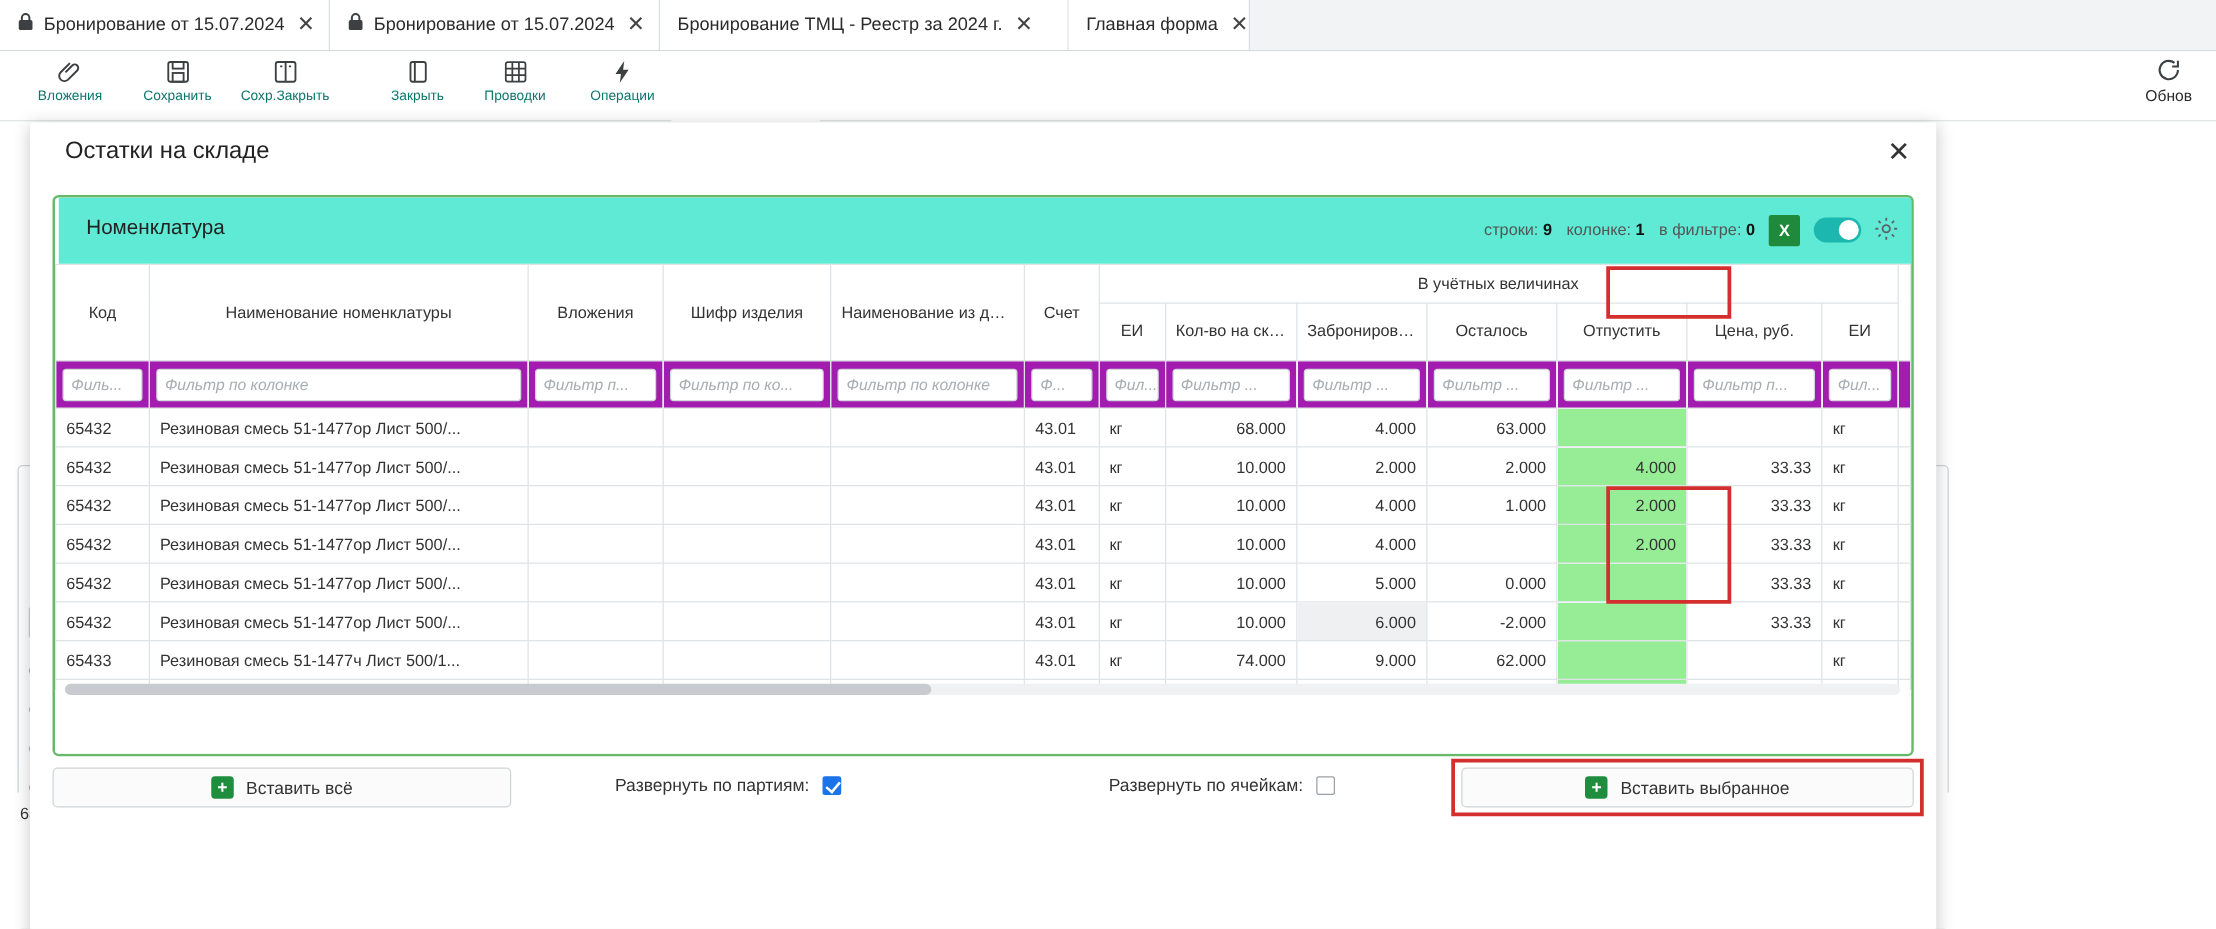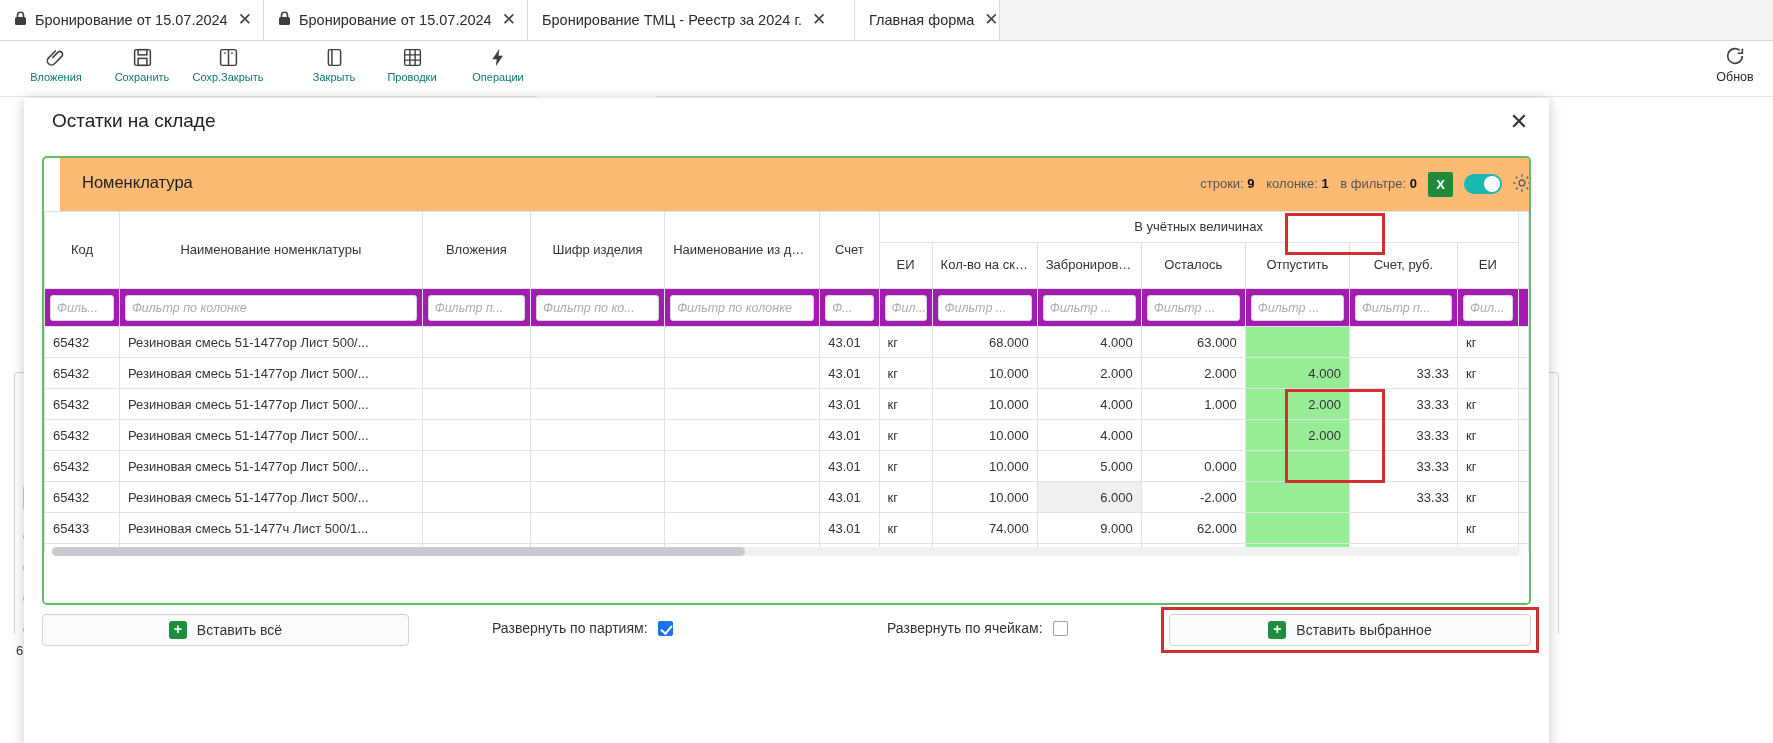--- a/index.html
+++ b/index.html
@@ -145,23 +145,23 @@
   .panel {
     position: absolute;
     left: 18px; top: 58px;
     width: 1489px; height: 449px;
     border: 2px solid #66bb6a;
     border-radius: 5px;
     background: #ffffff;
     overflow: hidden;
   }
   .panel-header {
-    position: absolute; left: 16px; top: 0;
+    position: absolute; left: 3px; top: 0;
     width: 100%; height: 53px;
-    background: #fdba74;
+    background: #5eead4;
   }
   .panel-header .ptitle {
     position: absolute; left: 22px; top: 15px;
     font-size: 16.5px; color: #222;
   }
   .hstats {
     position: absolute; right: 128px; top: 18px;
     font-size: 13px; color: #555;
     white-space: nowrap;
   }
@@ -526,21 +526,21 @@
             <th class="grouphdr" rowspan="2">Счет</th>
             <th class="grouphdr" colspan="7">В учётных величинах</th>
             <th class="grouphdr" rowspan="2"></th>
           </tr>
           <tr class="hdr2">
             <th>ЕИ</th>
             <th>Кол-во на складе</th>
             <th>Забронировано</th>
             <th>Осталось</th>
             <th>Отпустить</th>
-            <th>Счет, руб.</th>
+            <th>Цена, руб.</th>
             <th>ЕИ</th>
           </tr>
           <tr class="filters">
             <td>
                 <div class="fin">Филь...</div>
               </td>
             <td>
                 <div class="fin">Фильтр по колонке</div>
               </td>
             <td>

